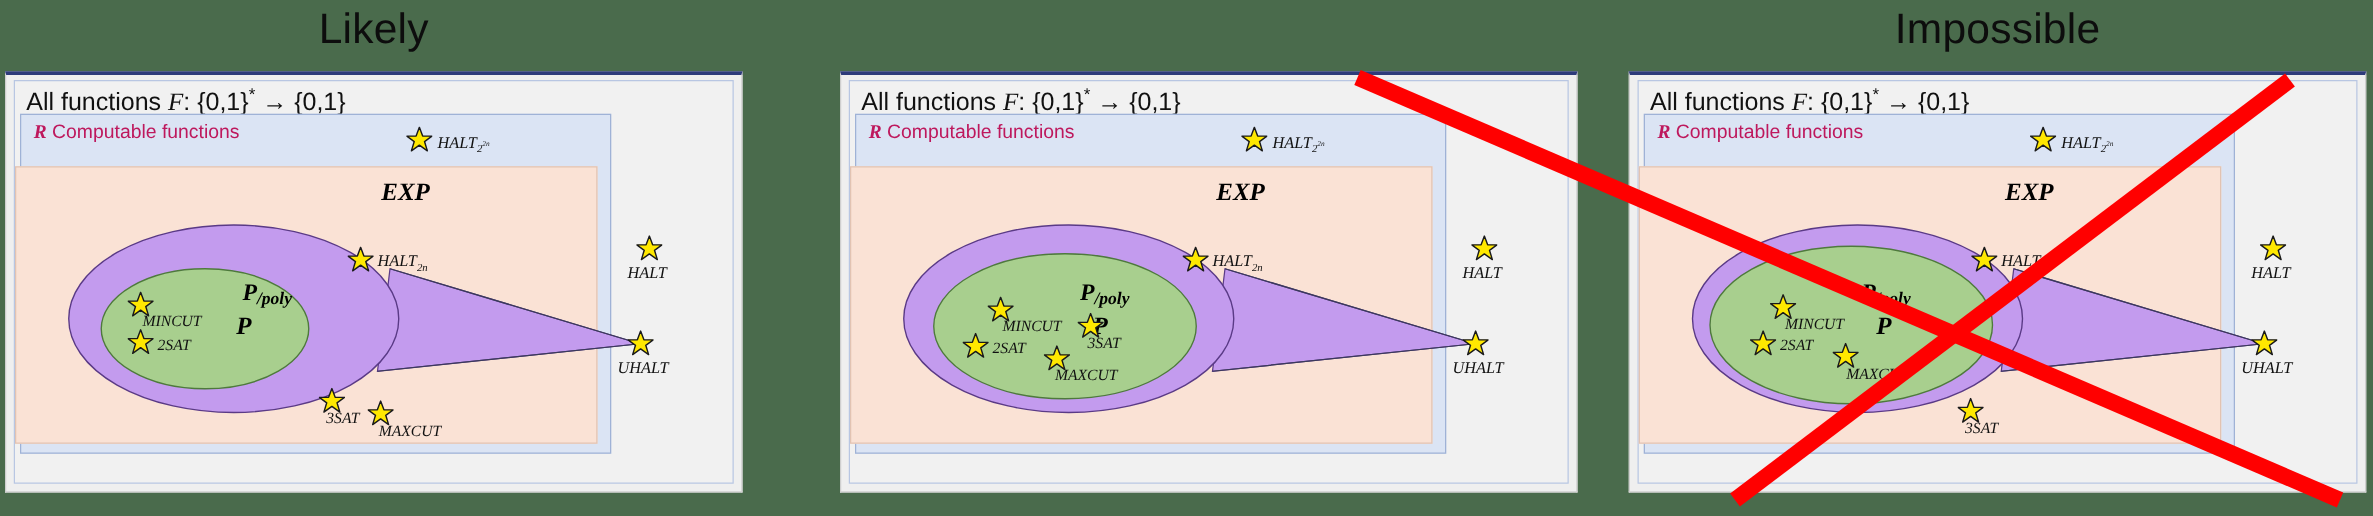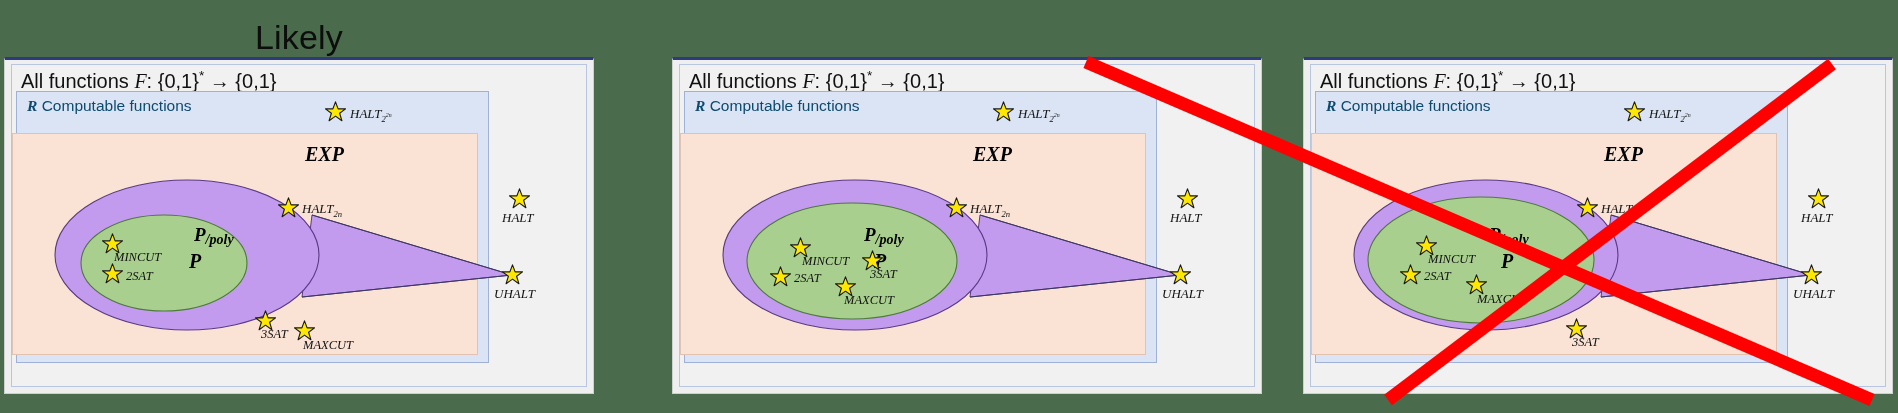--- a/index.html
+++ b/index.html
@@ -16,21 +16,20 @@
   .panel-title{
     position:absolute;
     font-family:"Liberation Sans",sans-serif;
     font-size:34px;
     font-weight:400;
     color:#0d0d0d;
     text-align:center;
     letter-spacing:.2px;
     white-space:nowrap;
     top:4px;
-    margin-top:14px;
   }
 
   
   .panel{
     position:absolute;
     background:#efefef;
     border:1px solid #cfcfcf;
     border-top:3px solid #2e3b7a;
     box-sizing:border-box;
     overflow:hidden;
@@ -55,21 +54,21 @@
 
   
   .rbox{
     position:absolute;
     background:#dbe4f4;
     border:1px solid #9fb2d6;
     box-sizing:border-box;
   }
   .rbox-label{
     position:absolute;left:10px;top:5px;
-    font-size:15.5px;color:#0c4a6e;white-space:nowrap;
+    font-size:15.5px;color:#be185d;white-space:nowrap;
   }
   .rbox-label b{font-family:"Liberation Serif",serif;font-weight:bold;font-style:italic;}
 
   
   .expbox{
     position:absolute;
     background:#fae2d5;
     border:1px solid #e2c3b2;
     box-sizing:border-box;
   }
@@ -261,20 +260,21 @@
       <div class="lbl" style="left:190px;top:203px;font-size:12.5px;">3SAT</div>
 
       <svg class="star" style="left:155px;top:211px;" width="21" height="21" viewBox="0 0 24 24">
           <polygon points="12,1 15,9 23.5,9 16.7,14 19.3,22.5 12,17.3 4.7,22.5 7.3,14 0.5,9 9,9" fill="#ffe800" stroke="#1a1a1a" stroke-width="1.3" stroke-linejoin="round"></polygon>
         </svg>
       <div class="lbl" style="left:164px;top:229px;font-size:12.5px;">MAXCUT</div>
 
     </div>
   </div>
 
+  <div class="panel-title" style="left:1303px;width:590px;">Impossible</div>
 
   <div class="panel" style="left:1303px;top:57px;width:590px;height:337px;">
 
     <div class="universe">
       <div class="universe-label">
         <span>All functions </span><span class="ital">F</span><span>: </span><span>{0,1}</span><span class="sup">*</span><span> → </span><span>{0,1}</span>
       </div>
 
       <div class="rbox" style="left:4px;top:26px;width:473px;height:272px;">
         <div class="rbox-label">

